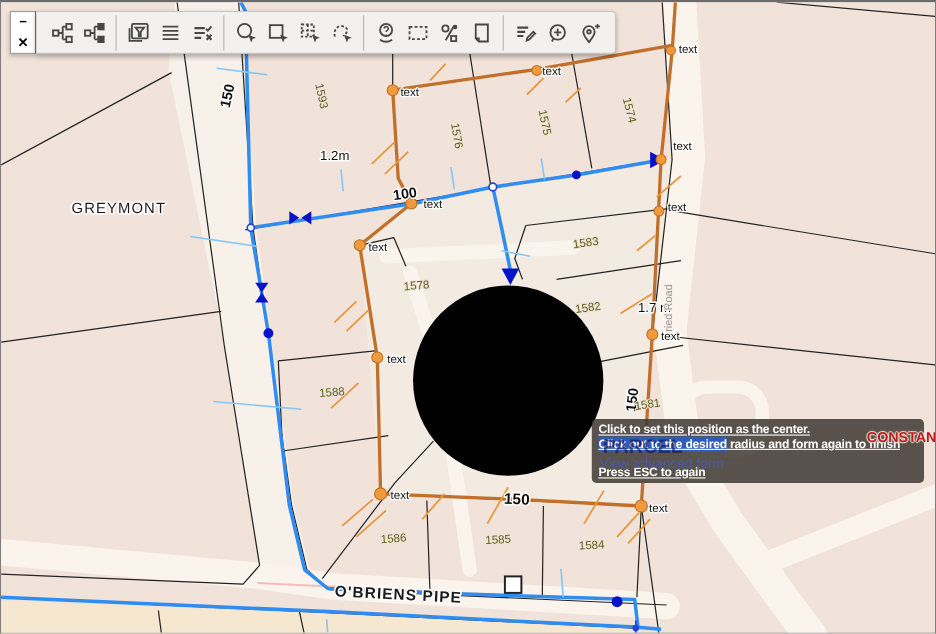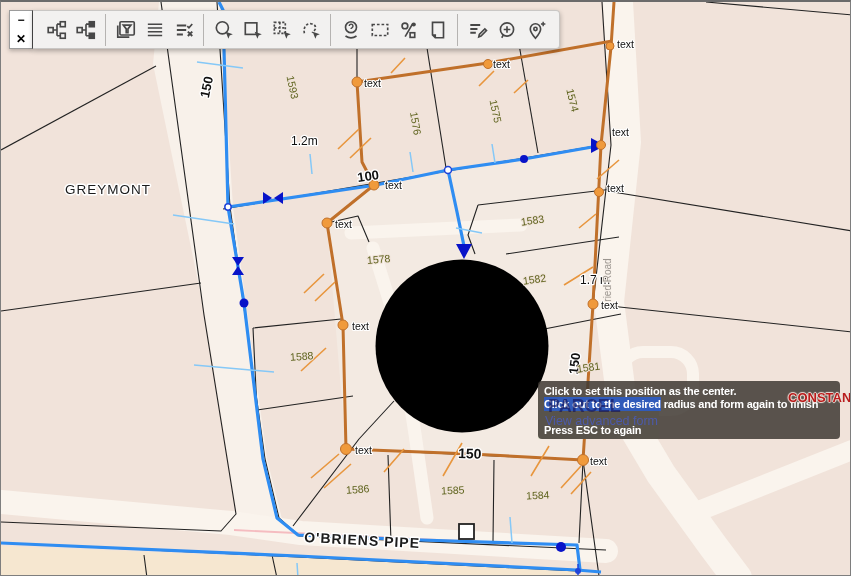--- a/index.html
+++ b/index.html
@@ -22,21 +22,21 @@
   text.ml{font-family:"Liberation Sans",sans-serif;paint-order:stroke;stroke-linejoin:round;}
   text.place{fill:#1b1b1b;stroke:#ffffff;stroke-width:3px;letter-spacing:1px;}
   text.meas{fill:#101010;stroke:#ffffff;stroke-width:2.6px;}
   text.node{fill:#101010;stroke:#ffffff;stroke-width:2.2px;}
   text.parcel{fill:#5e621c;stroke:#efe2d8;stroke-width:2px;}
   text.road{fill:#9b9690;stroke:#f8f1ea;stroke-width:2px;}
   
   #popupbase{position:absolute;left:537px;top:393px;width:121px;height:44px;background:#e9ead6;z-index:18;}
   #tooltip{position:absolute;left:537px;top:379px;width:302px;height:58px;background:rgba(62,56,50,.85);
            border-radius:4px;z-index:20;color:#fff;font-size:11px;font-weight:bold;letter-spacing:-0.2px;white-space:nowrap;}
-  #tooltip .tl{position:absolute;left:6px;}
+  #tooltip .tl{position:absolute;left:6px;text-decoration:underline;}
   #tl1{top:4px;} #tl2{top:17px;} #tl3{top:43px;}
   #tl2 .hl{background:rgba(44,92,198,.9);padding:1px 0;}
   .overppc{position:absolute;z-index:22;white-space:nowrap;pointer-events:none;}
   #ov-parcel{left:547px;top:394px;font-size:18px;font-weight:bold;color:rgba(18,18,88,.62);}
   #ov-link{left:544px;top:412px;font-size:12.5px;color:rgba(70,92,205,.72);}
   #ov-constance{left:787px;top:388px;font-size:13px;font-weight:bold;color:#b91c1c;z-index:24;
     text-shadow:-1px 0 1px #efe2da,1px 0 1px #efe2da,0 -1px 1px #efe2da,0 1px 1px #efe2da;}
 </style>
 </head>
 <body>

